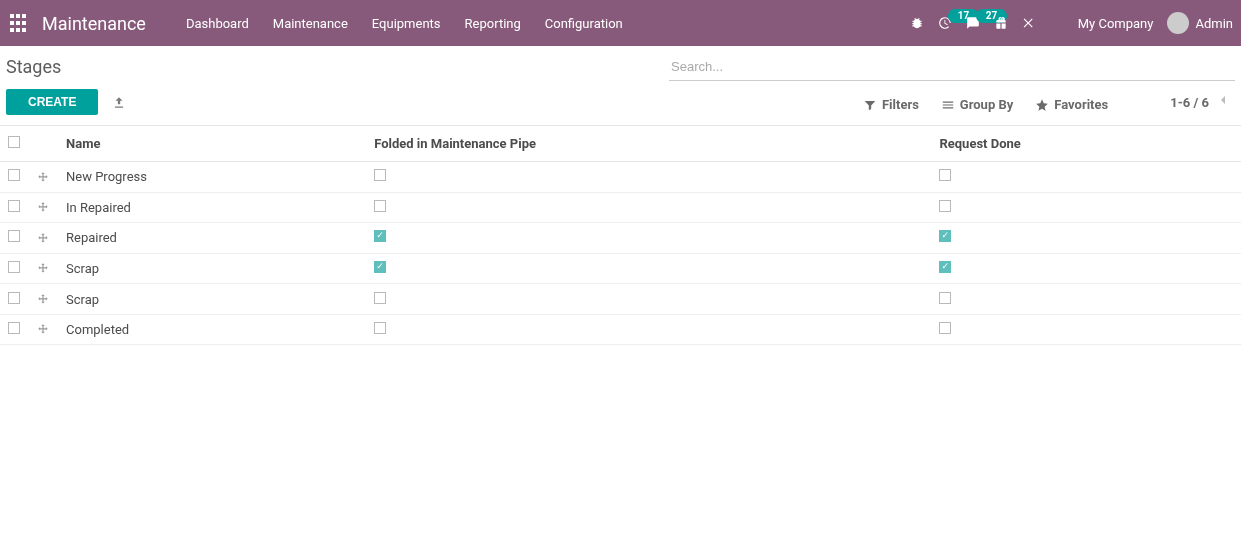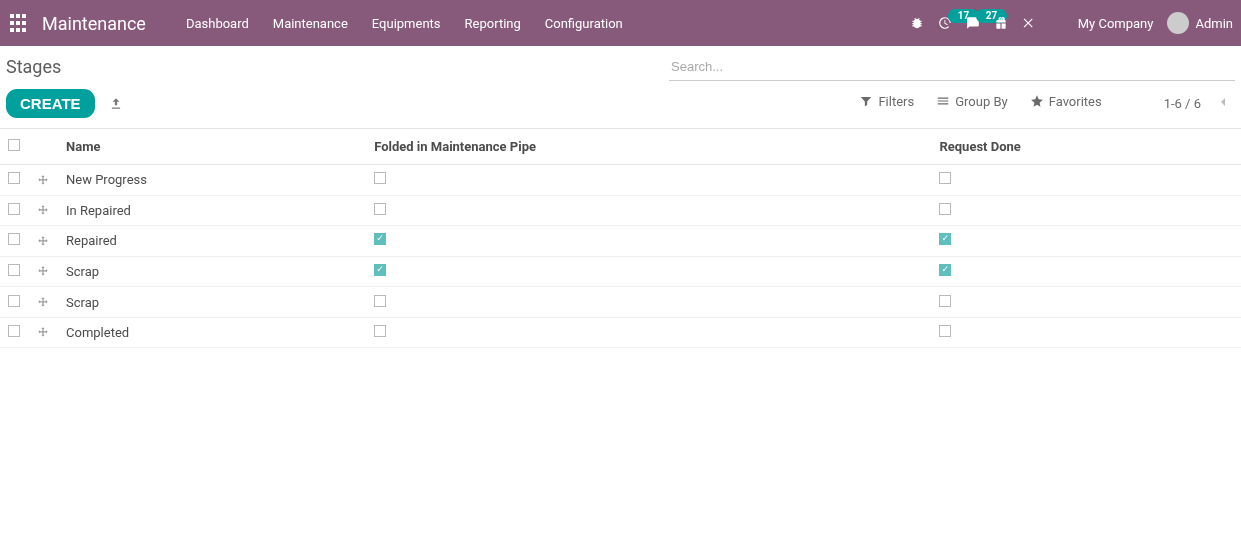--- a/index.html
+++ b/index.html
@@ -17,25 +17,25 @@
 .navbar .company { color: #fff; font-size: 13px; cursor:pointer;margin-left:28px; }
 .navbar .user { display: flex; align-items: center; gap: 6px; cursor:pointer; }
 .navbar .avatar { width: 22px; height: 22px; border-radius: 50%; background: #ccc; display:inline-block; }
 .cp { padding: 0; }
 .cp-top { display: flex; align-items: flex-end; padding: 6px 6px 0 6px; }
 .cp-top .title { font-size: 18px; color: #5d5d5d; padding: 4px 0; }
 .cp-top .search-wrap { margin-left: auto; width: 566px; }
 .cp-top .search-input { width: 100%; border: none; border-bottom: 1px solid #ccc; padding: 6px 2px; font-size: 13px; outline: none; background: transparent; }
 .cp-top .search-input::placeholder { color: #aaa; }
 .cp-bottom { display: flex; align-items: center; padding: 8px 6px 10px 6px; border-bottom: 1px solid #e5e5e5; }
-.btn-create { background: #00a09d; color: #fff; border: none; padding: 6px 14px; font-size: 15px; font-weight: 700; cursor: pointer; border-radius: 11px; }
+.btn-create { background: #00a09d; color: #fff; border: none; padding: 6px 22px; font-size: 12px; font-weight: 700; cursor: pointer; border-radius: 2px; }
 .btn-import { margin-left: 14px; color: #7a7a7a; cursor: pointer; }
-.cp-bottom .tools { margin-left: auto; display: flex; align-items: flex-start; gap: 22px; color: #6a6a6a; }
+.cp-bottom .tools { margin-left: auto; display: flex; align-items: flex-end; gap: 22px; color: #6a6a6a; font-weight: bold; }
 .cp-bottom .tool { display: flex; align-items: center; gap: 5px; cursor: pointer; font-size: 13px; }
-.cp-bottom .pager { margin-left: 40px; display: flex; align-items: center; gap: 10px; color: #6a6a6a; }
+.cp-bottom .pager { margin-left: 40px; display: flex; align-items: center; gap: 2px; color: #6a6a6a; }
 .cp-bottom .pager .arrow { color: #bbb; cursor: pointer; font-size: 16px; padding:0 4px; }
 table.list { width: 100%; border-collapse: collapse; }
 table.list th { text-align: left; font-weight: 700; font-size: 13px; padding: 10px 8px; border-bottom: 1px solid #e5e5e5; color: #4c4c4c; background:#fff; }
 table.list td { padding: 7px 8px; border-bottom: 1px solid #eee; font-size: 13px; color: #4c4c4c; vertical-align: middle; }
 table.list th.sel, table.list td.sel { width: 28px; text-align: center; }
 table.list th.handle-col, table.list td.handle-col { width: 28px; text-align:center; }
 .chk { width: 12px; height: 12px; border: 1px solid #b9b9b9; display: inline-block; background:#fff; cursor:pointer; }
 .chk.checked { background: #5fbfbd; border-color:#5fbfbd; position:relative; }
 .chk.checked::after { content:"✓"; color:#fff; font-size:9px; position:absolute; left:1px; top:-1px; }
 .drag-handle { color: #9a9a9a; cursor: grab; }

